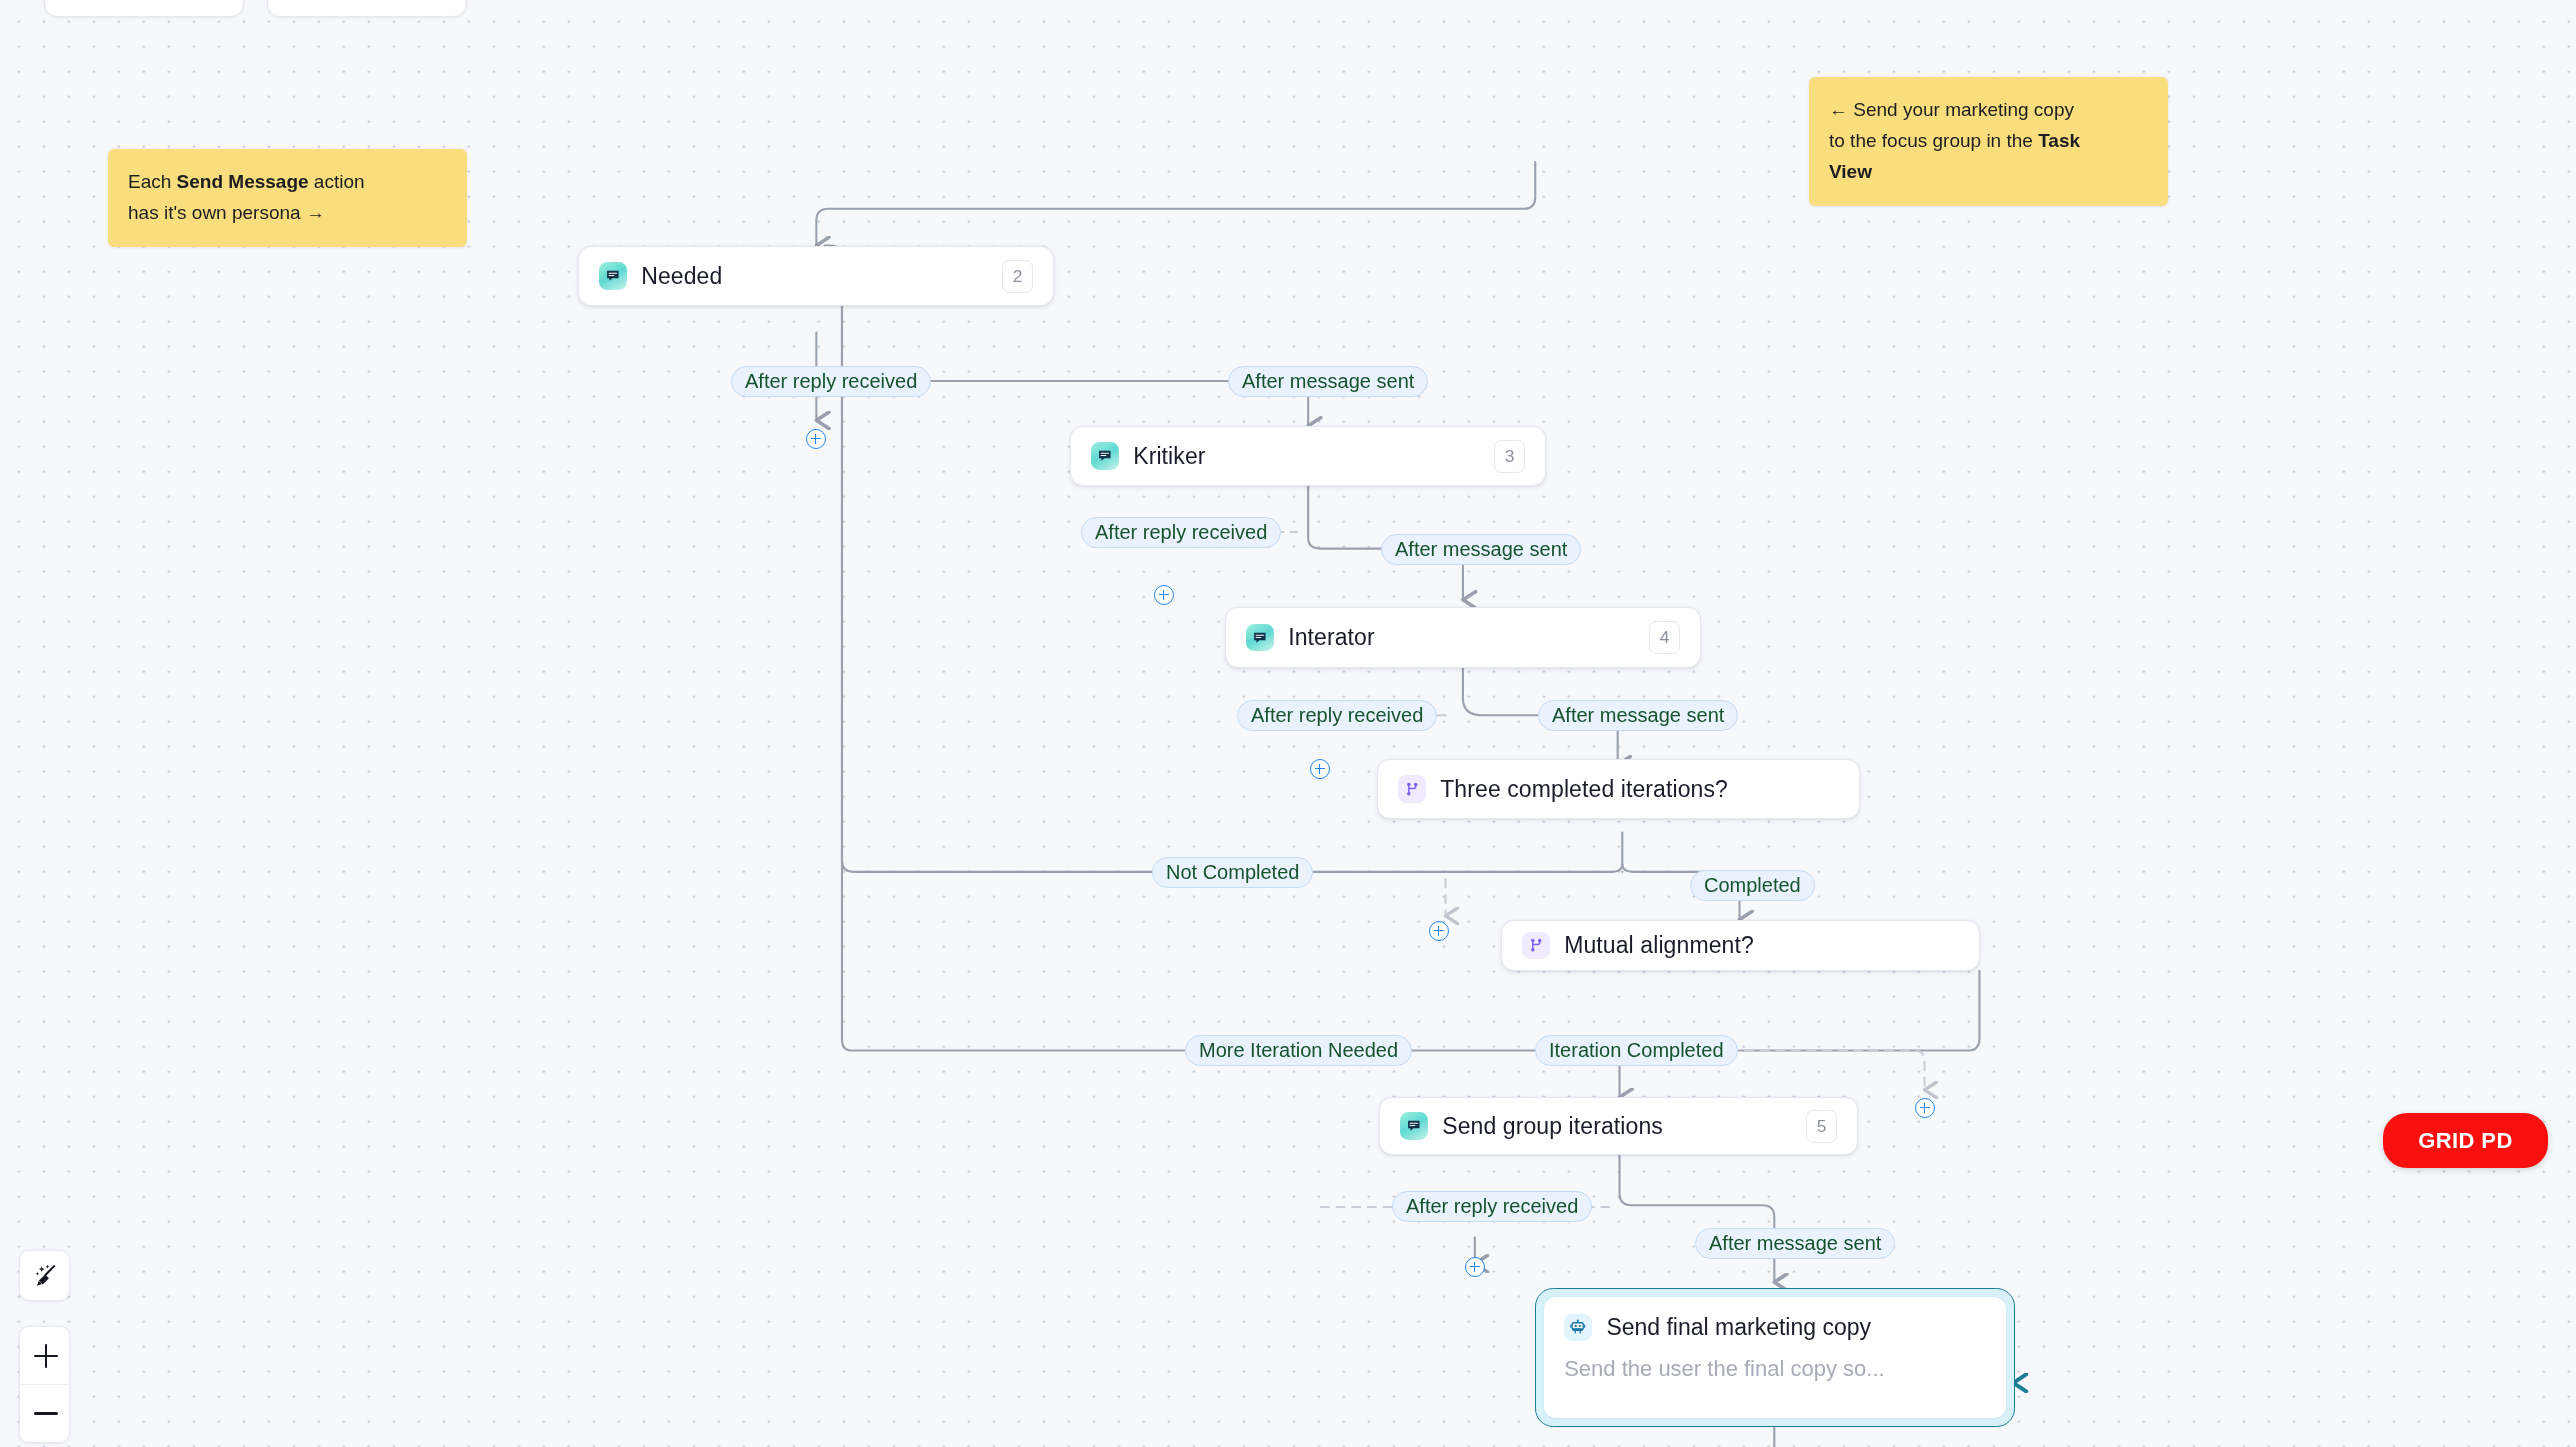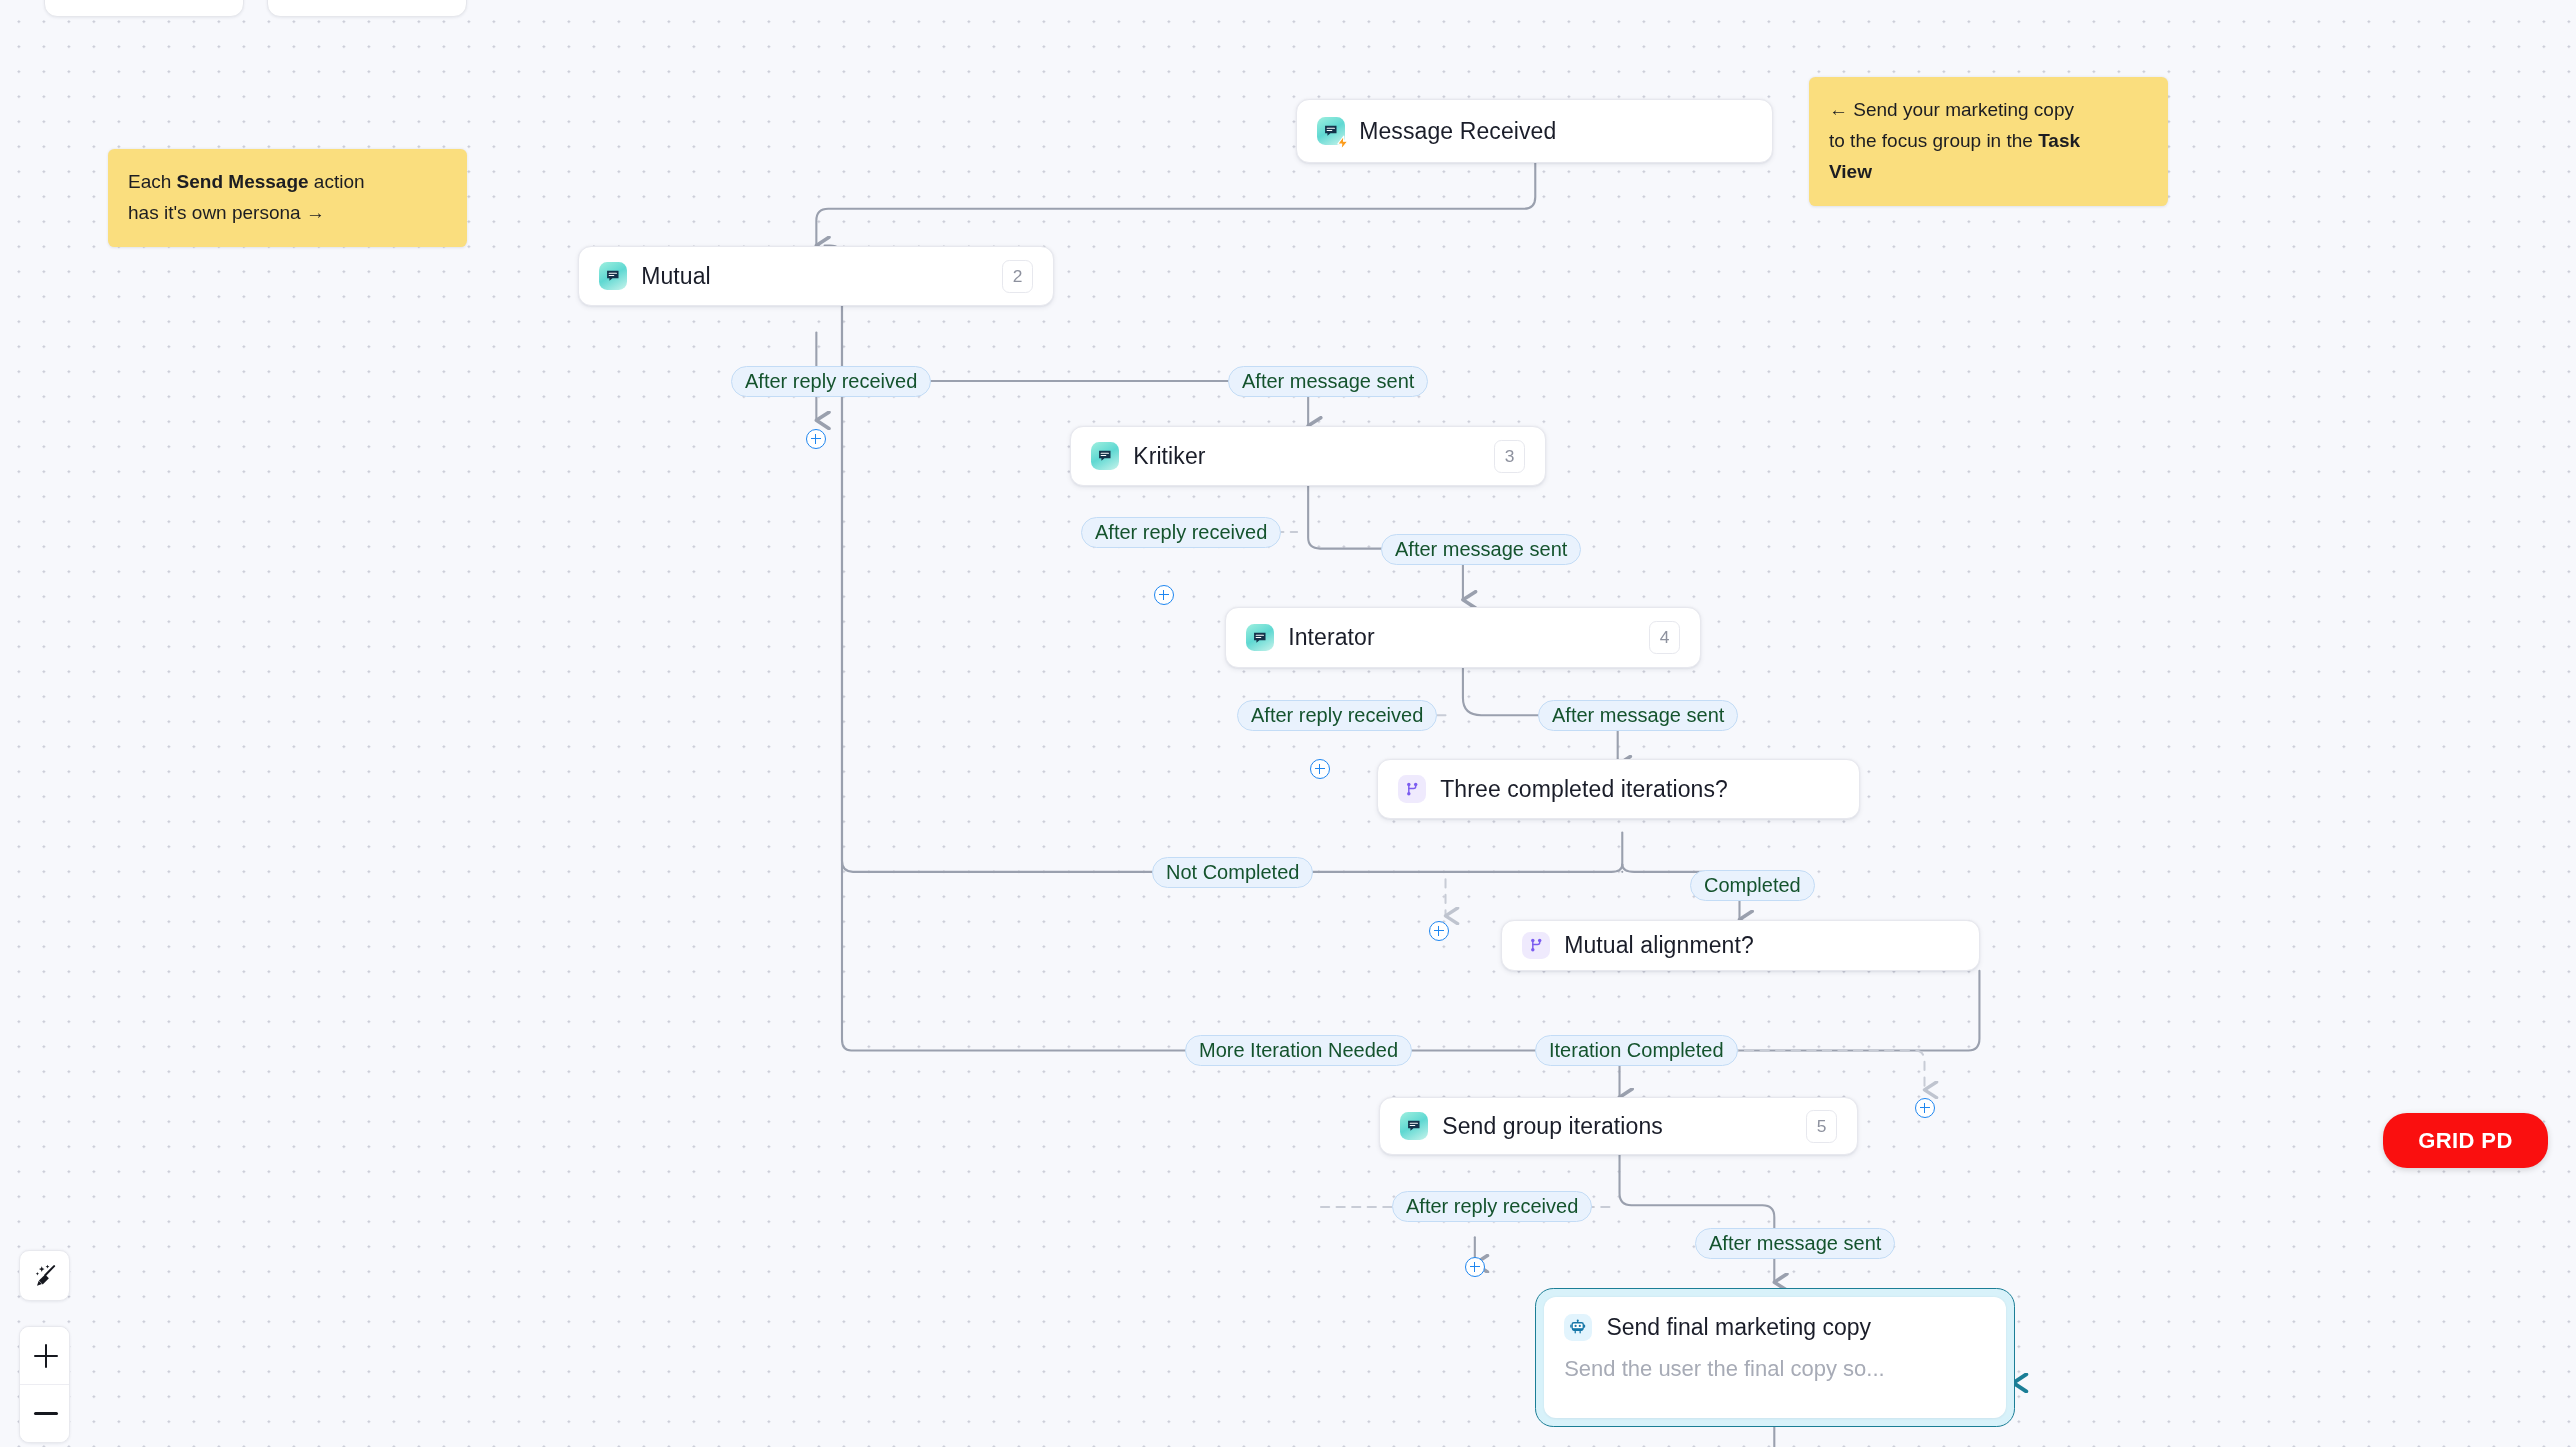--- a/index.html
+++ b/index.html
@@ -271,47 +271,32 @@
   <div class="sticky" style="left:1809px; top:77px; width:359px;">
     <div>← Send your marketing copy</div>
     <div>
       <span>to the focus group in the </span><b>Task</b>
     </div>
     <div>
       <b>View</b>
     </div>
   </div>
 
-  <div class="node" style="left:1296px; top:99px; width:477px; height:64px;">
-    <span class="ic ic-msg">
-      <svg width="15.6" height="15.6" viewBox="0 0 24 24" aria-hidden="true">
-        <path d="M3.2 4.4h17.6v11.2H11.4l-4.6 4.2v-4.2H3.2z" fill="#14324a"></path>
-        <g stroke="#ffffff" stroke-width="1.7" stroke-linecap="round">
-          <path d="M6.4 8.1h11.2"></path>
-            <path d="M6.4 11.6h7.1"></path>
-        </g>
-      </svg>
-      <svg class="bolt" viewBox="0 0 24 24" aria-hidden="true">
-        <path d="M13.6 1.5 4.4 13.7h6.1L9.2 22.5 19.6 9.6h-6.6z" fill="#fb9b1b" stroke="#ffffff" stroke-width="1.6" stroke-linejoin="round"></path>
-      </svg>
-    </span>
-    <span class="n-title">Message Received</span>
-  </div>
 
   <div class="node" style="left:578px; top:246px; width:476px; height:60px;">
     <span class="ic ic-msg">
       <svg width="15.6" height="15.6" viewBox="0 0 24 24" aria-hidden="true">
         <path d="M3.2 4.4h17.6v11.2H11.4l-4.6 4.2v-4.2H3.2z" fill="#14324a"></path>
         <g stroke="#ffffff" stroke-width="1.7" stroke-linecap="round">
           <path d="M6.4 8.1h11.2"></path>
             <path d="M6.4 11.6h7.1"></path>
         </g>
       </svg>
     </span>
-    <span class="n-title">Mutual</span>
+    <span class="n-title">Needed</span>
     <span class="n-badge">2</span>
   </div>
 
   <div class="node" style="left:1070px; top:426px; width:476px; height:60px;">
     <span class="ic ic-msg">
       <svg width="15.6" height="15.6" viewBox="0 0 24 24" aria-hidden="true">
         <path d="M3.2 4.4h17.6v11.2H11.4l-4.6 4.2v-4.2H3.2z" fill="#14324a"></path>
         <g stroke="#ffffff" stroke-width="1.7" stroke-linecap="round">
           <path d="M6.4 8.1h11.2"></path>
             <path d="M6.4 11.6h7.1"></path>

